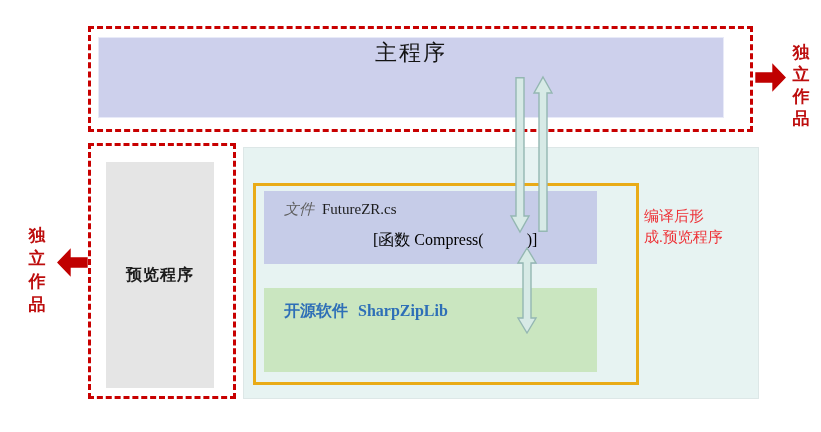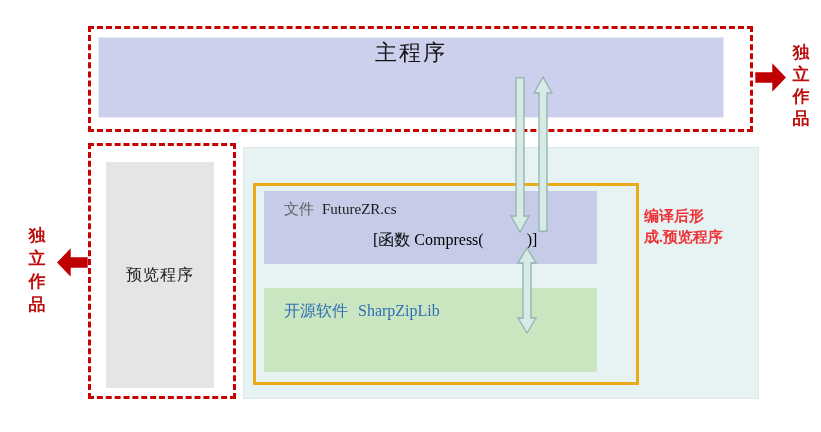--- a/index.html
+++ b/index.html
@@ -20,21 +20,21 @@
     background:var(--lavender);border:1px solid #e8eaf8;
     display:flex;align-items:flex-start;justify-content:center;
     font-size:22px;color:#141414;letter-spacing:2px;
   }
 
   
   .preview-box{
     left:106px;top:162px;width:108px;height:226px;
     background:var(--gray-box);
     display:flex;align-items:center;justify-content:center;
-    font-size:16px;font-weight:normal;color:#1c1c1c;letter-spacing:1px;
+    font-size:16px;font-weight:bold;color:#1c1c1c;letter-spacing:1px;
   }
 
   
   .vtext{
     width:20px;word-break:break-all;text-align:center;
     color:var(--red-text);font-weight:bold;
   }
   .vtext.right-side{left:791px;top:42px;font-size:17px;line-height:22px;}
   .vtext.left-side{left:27px;top:224px;font-size:17px;line-height:23px;}
 
@@ -42,31 +42,31 @@
   .cyan-panel{
     left:243px;top:147px;width:516px;height:252px;
     background:var(--cyan);border:1px solid #dde7e7;
   }
   .yellow-frame{left:253px;top:183px;width:386px;height:202px;border:3px solid var(--yellow);}
 
   .file-box{left:264px;top:191px;width:333px;height:73px;background:var(--file-lav);}
   .oss-box{left:264px;top:288px;width:333px;height:84px;background:var(--green);}
 
   .fb-line1{position:absolute;left:20px;top:9px;font-size:15px;color:#1c1c1c;white-space:nowrap;}
-  .fb-line1 .muted{color:#5f5f5f;margin-right:8px;}
+  .fb-line1 .muted{color:#5f5f5f;margin-right:8px;font-style:italic;}
   .fb-line2{position:absolute;left:109px;top:39px;font-size:16px;font-weight:normal;color:#000;white-space:nowrap;}
   .paren-gap-a{display:inline-block;width:43px;}
-  .oss-line1{position:absolute;left:20px;top:13px;font-size:16px;font-weight:normal;color:var(--blue-text);white-space:nowrap;}
+  .oss-line1{position:absolute;left:20px;top:13px;font-size:16px;font-weight:bold;color:var(--blue-text);white-space:nowrap;}
   .oss-line1 .oss-name{margin-left:10px;}
   .oss-line2{position:absolute;left:166px;top:52px;font-size:16px;font-weight:bold;color:#000;white-space:nowrap;}
   .paren-gap-b{display:inline-block;width:50px;}
 
   .dll-note{
     left:644px;top:206px;width:120px;
-    font-size:15px;font-weight:bold;color:var(--bright-red);line-height:21px;white-space:nowrap;
+    font-size:15px;font-weight:normal;color:var(--bright-red);line-height:21px;white-space:nowrap;
   }
 
   .arrow-svg{position:absolute;z-index:10;overflow:visible;}
   .arrow-svg polygon{stroke-width:1.4;stroke-linejoin:miter;}
   .teal polygon{fill:var(--arrow-fill);stroke:var(--arrow-stroke);}
   .redblock polygon{fill:var(--red-arrow);stroke:var(--red-arrow);}
 </style>
 </head>
 <body>
 

